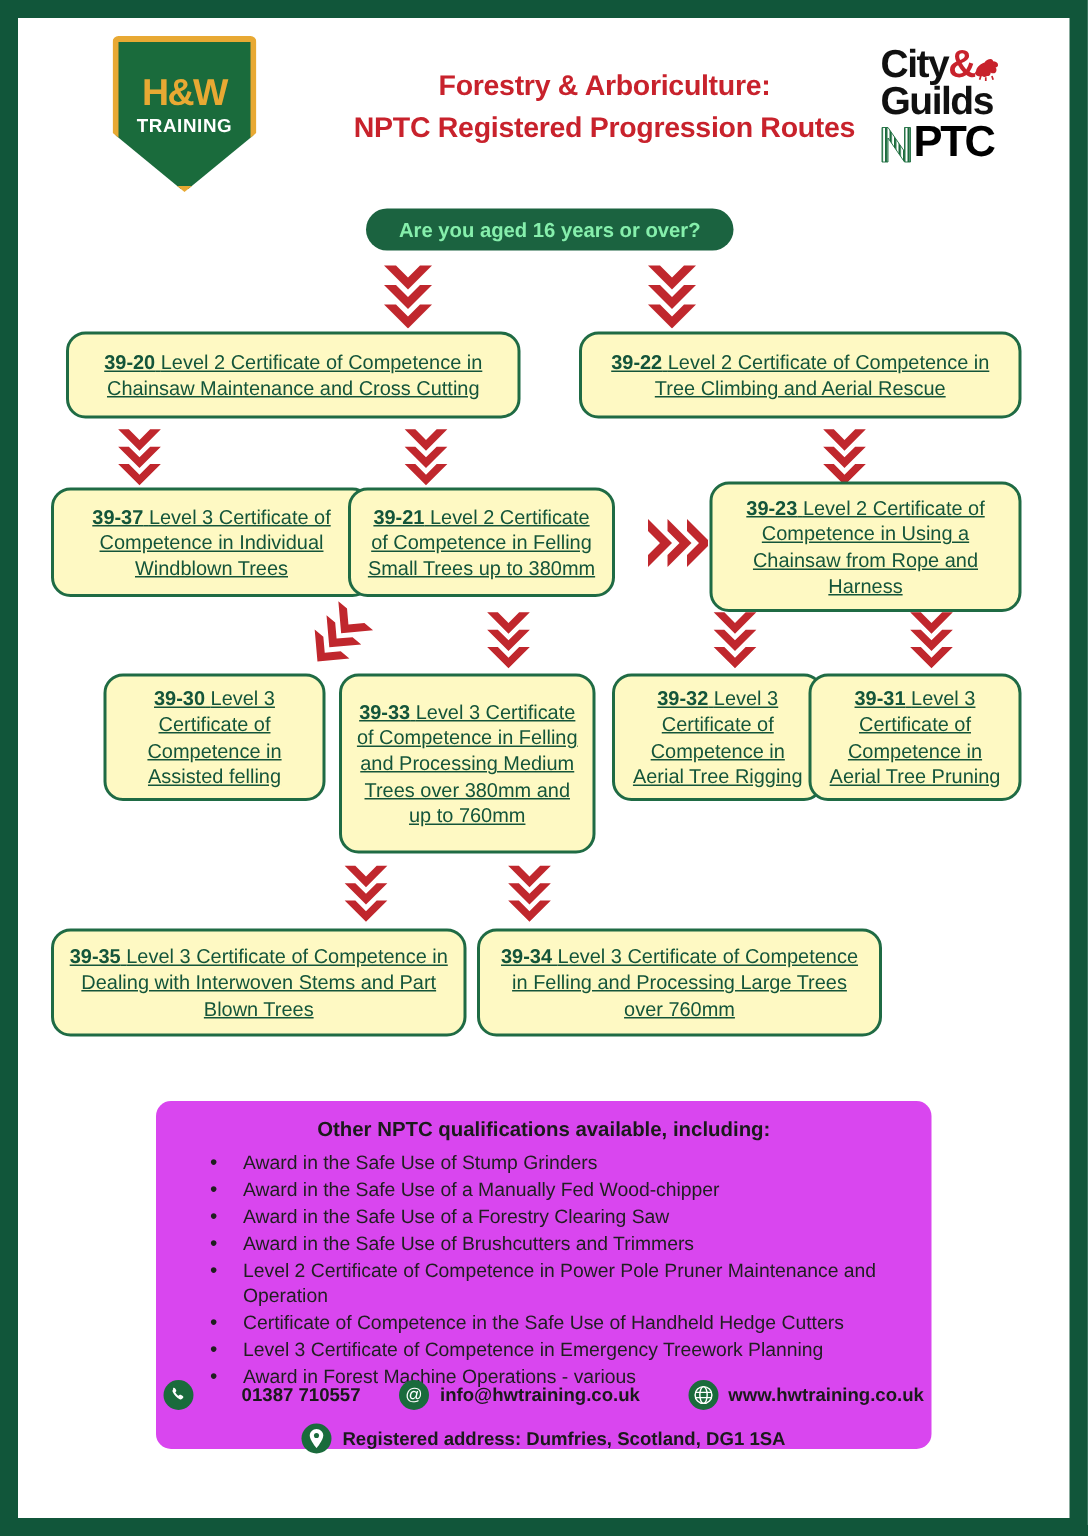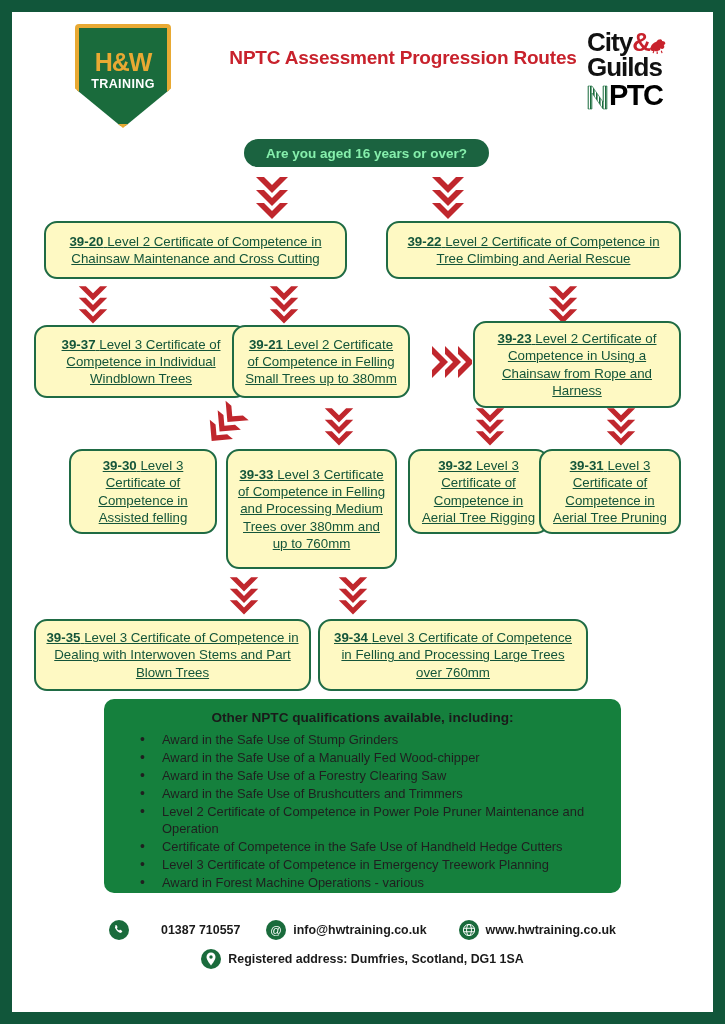--- a/index.html
+++ b/index.html
@@ -102,23 +102,23 @@
     text-decoration: underline;
   }
   .box b { font-weight: bold; }
 
   
   .arrows { position: absolute; }
   .arrows svg { display: block; }
 
   
   .panel {
-    position: absolute; left: 92px; top: 687px;
-    width: 517px; height: 194px;
-    background: #15803d; border-radius: 10px;
+    position: absolute; left: 92px; top: 722px;
+    width: 517px; height: 232px;
+    background: #d946ef; border-radius: 10px;
     padding: 11px 14px 10px 14px;
   }
   .panel h3 {
     text-align: center; font-size: 13.6px; font-weight: bold;
     color: #1a1a1a; margin-bottom: 6px;
   }
   .panel ul { list-style: none; }
   .panel li {
     position: relative; font-size: 12.9px; color: #1f1f1f;
     line-height: 1.32; padding-left: 44px; margin-bottom: 1px;
@@ -157,21 +157,22 @@
   <div class="header">
 
     <div class="logo-hw">
       <div class="shield">
         <div class="hw">H&amp;W</div>
         <div class="tr">TRAINING</div>
       </div>
     </div>
 
     <div class="title-block">
-      <div class="line">NPTC Assessment Progression Routes</div>
+      <div class="line">Forestry &amp; Arboriculture:</div>
+      <div class="line">NPTC Registered Progression Routes</div>
     </div>
 
     <div class="logo-cg">
       <div class="cg-row1">
         <span>City</span><span class="cg-amp">&amp;</span><span class="cg-lion">
           <svg viewBox="0 0 24 22" width="20" height="18" aria-hidden="true">
             <path d="M3 14c1-4 4-6 7-7 1-2 3-3 5-3 1 0 2 1 2 2 2 0 4 1 4 3 0 1-1 2-2 2 1 1 1 3 0 4-1 1-3 1-4 0 0 2-1 3-3 3-1 1-3 1-4 0-2 1-4 0-5-1-1-1-1-2 0-3z" fill="#c8222c"></path>
             <path d="M7 18l-1 3M11 19l0 3M16 18l1 3" stroke="#c8222c" stroke-width="1.4" fill="none"></path>
           </svg>
         </span>

